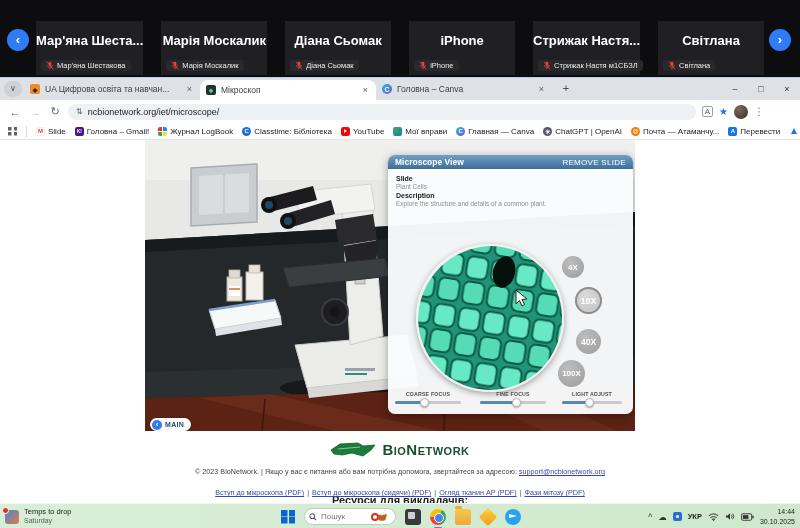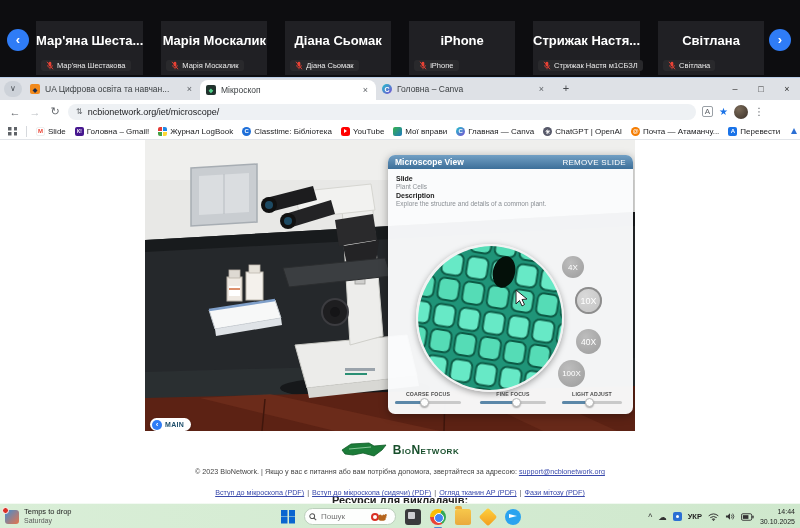--- a/index.html
+++ b/index.html
@@ -77,42 +77,42 @@
 
   .mv-panel{position:absolute;left:243px;top:15px;width:245px;height:259px;background:rgba(250,251,252,.97);border-radius:7px;box-shadow:0 2px 8px rgba(0,0,0,.35)}
   .mv-head{height:14px;border-radius:7px 7px 0 0;background:linear-gradient(#72a0c4,#3c6f99);display:flex;align-items:center;justify-content:space-between;padding:0 7px}
   .mv-title{color:#fff;font-size:8.5px;font-weight:bold}
   .mv-remove{color:#fff;font-size:8px;font-weight:normal;letter-spacing:.3px;background:none;border:none;cursor:pointer}
   .mv-body{padding:4px 8px}
   .mv-lab{font-size:7px;font-weight:bold;color:#222;margin-top:2px}
   .mv-val{font-size:6.5px;color:#8a8f94;margin-top:1px}
 
   .eyepiece{position:absolute;left:271px;top:104px;width:148px;height:148px;border-radius:50%;overflow:hidden;border:2px solid #f2f2f2;box-shadow:0 2px 6px rgba(0,0,0,.35)}
-  .mag{position:absolute;border-radius:50%;background:radial-gradient(circle at 38% 32%,#bdbdbd,#9c9c9c);color:#fff;font-weight:normal;border:none;display:flex;align-items:center;justify-content:center;cursor:pointer}
+  .mag{position:absolute;border-radius:50%;background:radial-gradient(circle at 38% 32%,#bdbdbd,#9c9c9c);color:#fff;font-weight:bold;border:none;display:flex;align-items:center;justify-content:center;cursor:pointer}
   .mag.selected{background:radial-gradient(circle at 38% 32%,#d9d9d9,#c0c0c0);box-shadow:0 0 0 2px #8d8d8d inset}
   .mag-4x{left:417px;top:116px;width:22px;height:22px;font-size:8px}
   .mag-10x{left:430px;top:147px;width:27px;height:27px;font-size:9px}
   .mag-40x{left:431px;top:189px;width:25px;height:25px;font-size:8.5px}
   .mag-100x{left:413px;top:220px;width:27px;height:27px;font-size:8px}
 
   .slider{position:absolute;width:66px}
   .sl-label{font-size:5.2px;font-weight:bold;color:#4a4a4a;text-align:center;letter-spacing:.2px;margin-bottom:3.5px;white-space:nowrap}
   .sl-track{position:relative;height:3.5px;border-radius:2px;background:#c9c9c9}
   .sl-fill{position:absolute;left:0;top:0;height:100%;border-radius:2px;background:#5b87a8}
   .sl-thumb{position:absolute;top:-3px;width:9px;height:9px;margin-left:-4.5px;border-radius:50%;background:#fdfdfd;border:1px solid #b5b5b5;box-shadow:0 1px 1.5px rgba(0,0,0,.3)}
   .sld-1{left:250px;top:251px}
   .sld-2{left:335px;top:251px}
   .sld-3{left:417px;top:251px;width:60px}
 
   .main-btn{position:absolute;left:5px;top:278px;display:flex;align-items:center;gap:3px;background:#fff;border:none;border-radius:8px;padding:1.5px 7px 1.5px 2px;box-shadow:0 1px 2px rgba(0,0,0,.3);cursor:pointer}
   .main-btn .mb-circ{width:10px;height:10px;border-radius:50%;background:#2f7cf6;color:#fff;font-size:8px;line-height:9px;text-align:center;font-weight:bold}
   .main-btn .mb-txt{font-size:7px;font-weight:bold;color:#1d4e6b;letter-spacing:.3px}
 
   .bn-logo{position:absolute;left:0;top:301px;width:100%;display:flex;align-items:center;justify-content:center;gap:6px}
-  .bn-name{font-size:12px;font-weight:bold;color:#184f2c;font-variant:small-caps;letter-spacing:.5px}
+  .bn-name{font-size:15px;font-weight:bold;color:#184f2c;font-variant:small-caps;letter-spacing:.5px}
   .foot1{position:absolute;left:0;top:327px;width:100%;text-align:center;font-size:7.2px;color:#444}
   .foot1 a,.flink{color:#3949ab;text-decoration:underline;cursor:pointer}
   .foot2{position:absolute;left:0;top:354px;width:100%;text-align:center;font-size:11px;font-weight:bold;color:#222}
   .foot3{position:absolute;left:0;top:348px;width:100%;text-align:center;font-size:7.2px}
   .fsep{color:#555;margin:0 3px;text-decoration:none}
 
   
   .taskbar{position:absolute;left:0;top:503px;width:800px;height:25px;background:linear-gradient(90deg,#d9eed7,#cfe8cd);border-top:1px solid rgba(255,255,255,.7)}
   .weather{position:absolute;left:5px;top:2px;display:flex;align-items:center;gap:5px;height:21px}
   .w-ic{position:relative;width:14px;height:14px;border-radius:3px;background:linear-gradient(135deg,#3f8fd2,#e8734a)}

